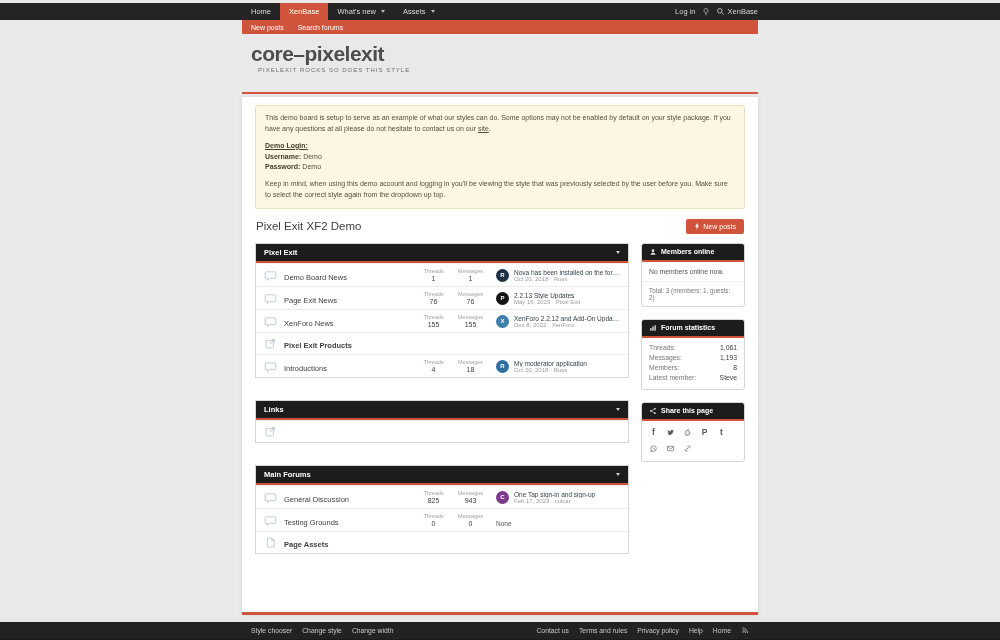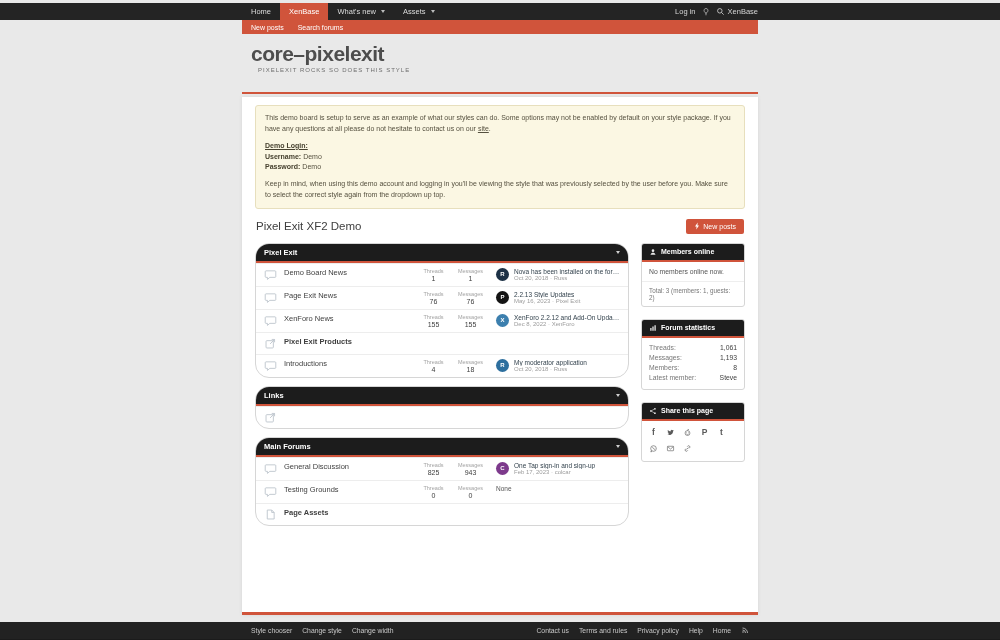--- a/index.html
+++ b/index.html
@@ -45,30 +45,30 @@
   .title-row { display: flex; align-items: center; justify-content: space-between; margin: 10px 1px 9px; }
   .page-title { font-size: 11.5px; color: #3e3e3e; font-weight: normal; }
   .btn-newposts { background: #d0543b; color: #fff; border: none; border-radius: 2px;
                   font-size: 7px; padding: 3.5px 8px; display: flex; align-items: center; gap: 3px;
                   cursor: pointer; font-family: inherit; }
 
   .main-flex { display: flex; gap: 12px; align-items: flex-start; }
   .main-col { flex: 1; min-width: 0; }
   .side-col { width: 104px; flex-shrink: 0; }
 
-  .block { border: 1px solid #d6d6d6; border-radius: 14px; background: #fff;
-           margin-bottom: 8px; overflow: hidden; }
+  .block { border: 1px solid #d6d6d6; border-radius: 0; background: #fff;
+           margin-bottom: 22px; overflow: hidden; }
   .block-header { background: #1c1c1c; color: #fff; font-size: 7.5px; font-weight: bold;
                   padding: 4px 8px; border-bottom: 2px solid #d0543b;
                   display: flex; align-items: center; justify-content: space-between; cursor: pointer; }
   .bh-left { display: flex; align-items: center; gap: 4px; }
   .chev { width: 0; height: 0; border-left: 2.5px solid transparent; border-right: 2.5px solid transparent;
           border-top: 3px solid #cfcfcf; }
 
-  .frow { display: flex; align-items: flex-start; padding: 4px 8px; min-height: 22px; border-top: 1px solid #ededed; }
+  .frow { display: flex; align-items: flex-end; padding: 4px 8px; min-height: 22px; border-top: 1px solid #ededed; }
   .frow:first-child { border-top: none; }
   .frow.simple { min-height: 17px; font-weight: bold; }
   .ficon { width: 13px; height: 13px; margin-right: 7px; flex-shrink: 0; }
   .ficon svg { display: block; width: 13px; height: 13px; }
   .fname { flex: 1; font-size: 7.5px; color: #3f3f3f; cursor: pointer; white-space: nowrap;
            overflow: hidden; text-overflow: ellipsis; }
   .stat { width: 37px; text-align: center; flex-shrink: 0; }
   .stat-label { display: block; font-size: 5.5px; color: #a3a3a3; margin-bottom: 1px; }
   .stat-val { display: block; font-size: 7px; color: #3f3f3f; }
   .latest { width: 124px; margin-left: 7px; display: flex; align-items: center; gap: 5px; flex-shrink: 0; }

